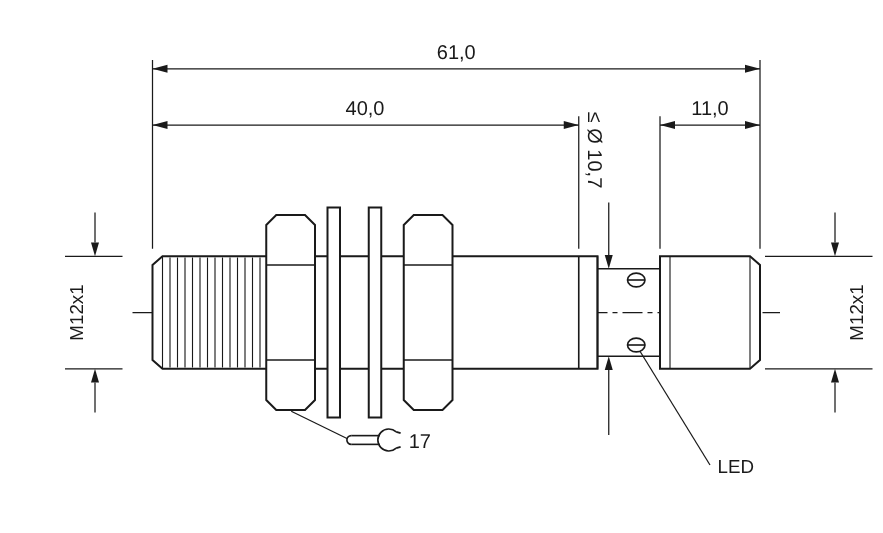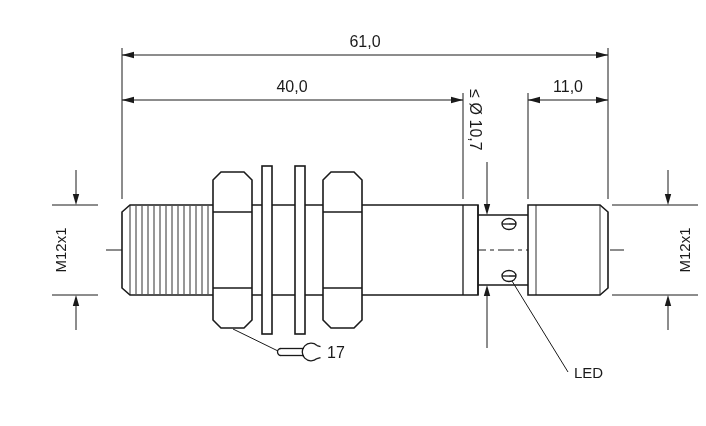--- a/index.html
+++ b/index.html
@@ -2,21 +2,20 @@
 <html><head>
 <meta charset="utf-8">
 <style>
   html,body{margin:0;padding:0;background:#ffffff;}
   .canvas{
     position:relative;
     width:706px;height:426px;
     background:#ffffff;
     font-family:"Liberation Sans","DejaVu Sans",sans-serif;
     overflow:hidden;
-    border-radius:21px;
   }
   svg{display:block;}
   .outline{fill:#ffffff;stroke:#1a1a1a;stroke-width:1.6;}
   .outline-thin{fill:none;stroke:#1a1a1a;stroke-width:1.3;}
   .thread{stroke:#1a1a1a;stroke-width:0.9;}
   .dim{stroke:#1a1a1a;stroke-width:1;fill:none;}
   .arrow{fill:#1a1a1a;stroke:none;}
   .center{stroke:#1a1a1a;stroke-width:1;stroke-dasharray:16 4 4 4;fill:none;}
   .leader{stroke:#1a1a1a;stroke-width:1;fill:none;}
   text{fill:#1a1a1a;font-family:"Liberation Sans","DejaVu Sans",sans-serif;}

